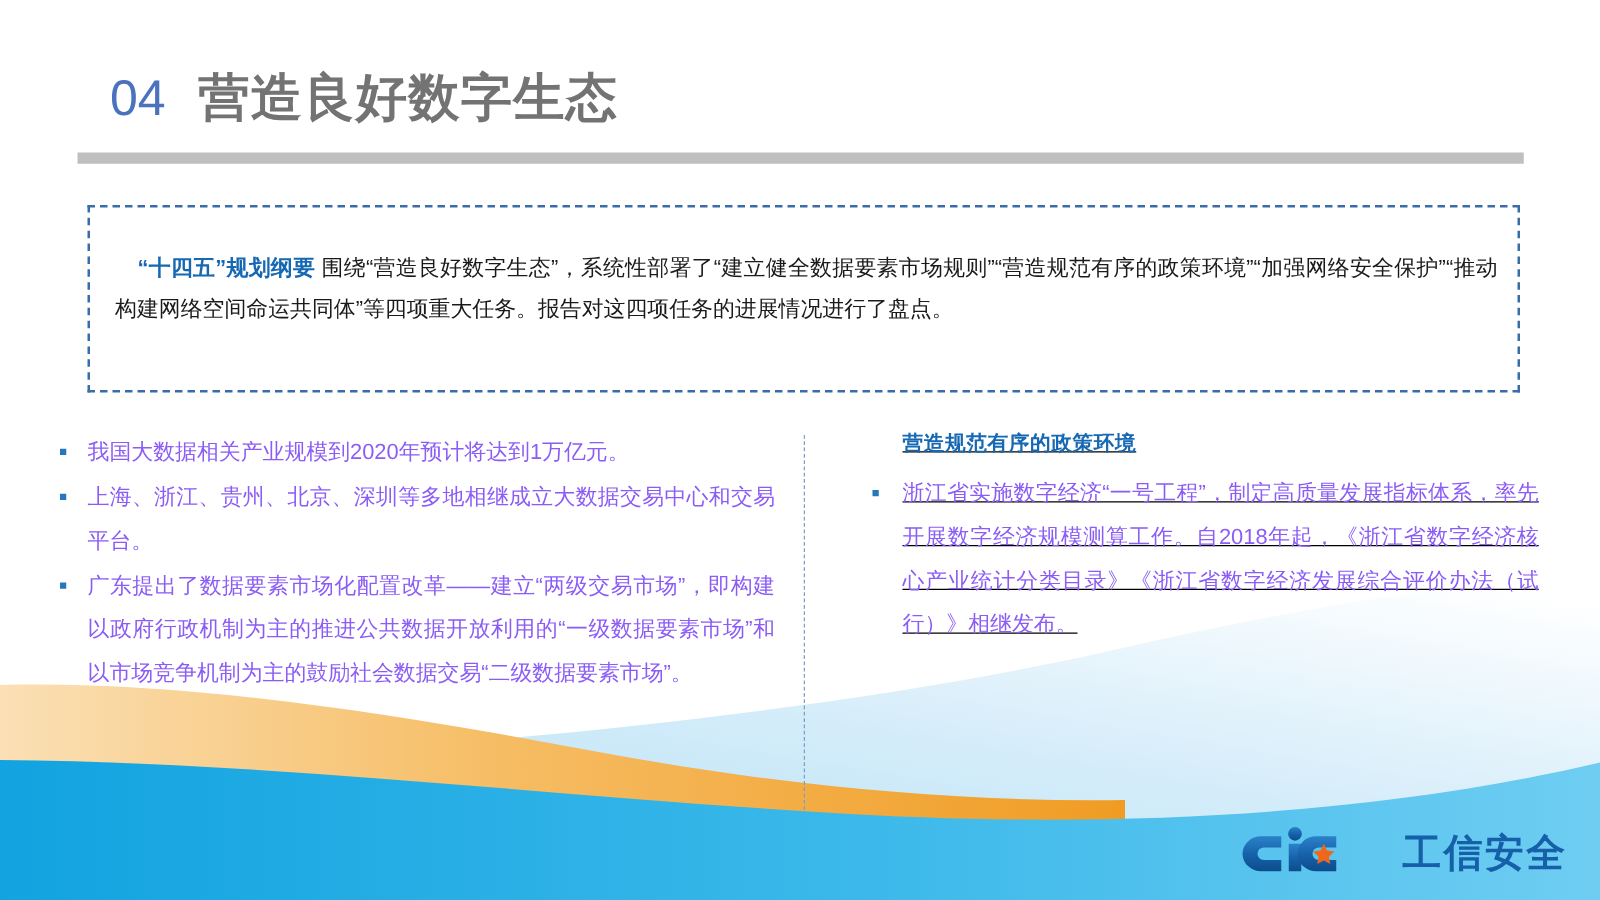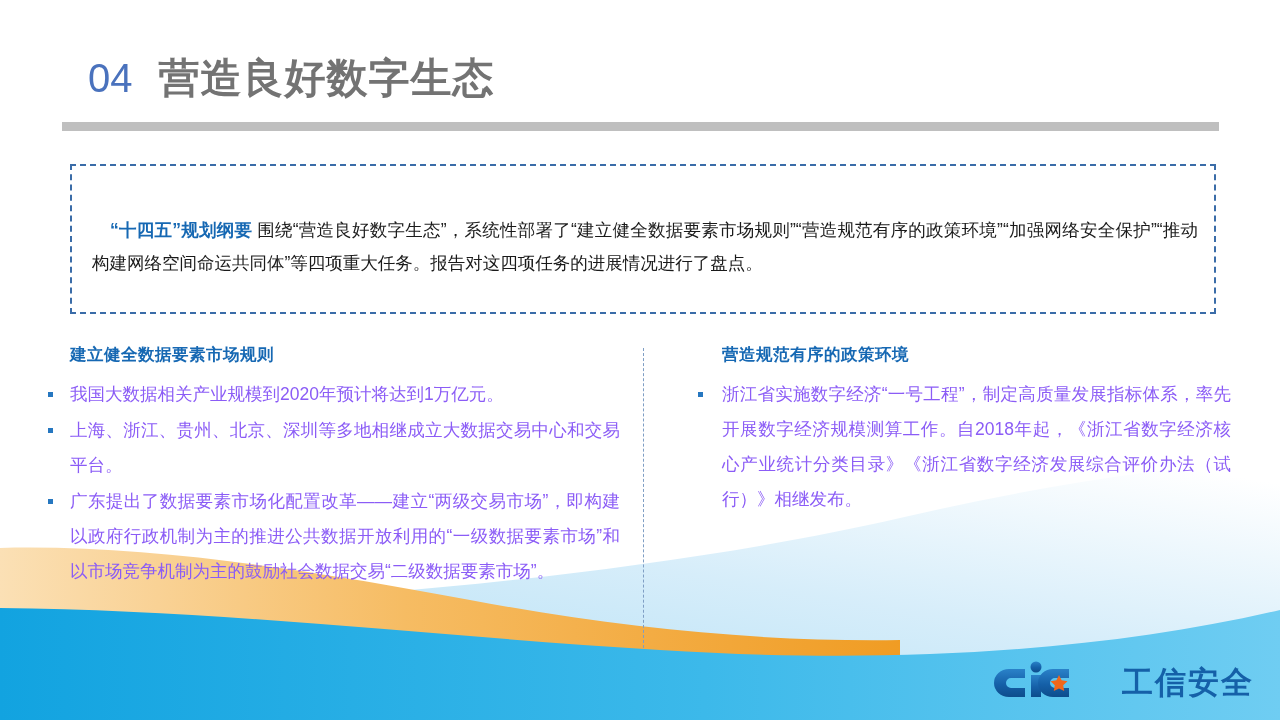--- a/index.html
+++ b/index.html
@@ -64,21 +64,21 @@
   .callout {
     position: absolute;
     left: 70px; top: 164px;
     width: 1146px; height: 150px;
     border: 2px dashed #3a6ca8;
     background: transparent;
     z-index: 3;
   }
   .callout-p {
     position: absolute;
-    left: 20px; top: 48px;
+    left: 20px; top: 32px;
     width: 1106px;
     font-size: 17.5px;
     line-height: 33px;
     color: #1a1a1a;
     text-align: justify;
     text-indent: 18px;
   }
   .callout-p .em {
     color: #1668b3;
     font-weight: bold;
@@ -95,21 +95,21 @@
     position: absolute;
     left: 643px; top: 4px;
     width: 0; height: 300px;
     border-left: 1.5px dashed #7f9ec4;
   }
   .col {
     position: absolute;
     top: 0;
   }
   .col-left  { left: 40px;  width: 580px; }
-  .col-right { left: 686px; width: 545px; }
+  .col-right { left: 686px; width: 545px; text-decoration: underline; }
 
   .col-head {
     font-size: 16.5px;
     font-weight: bold;
     color: #1668b3;
     margin-left: 30px;
     margin-bottom: 11px;
     letter-spacing: 0.5px;
   }
   .col-right .col-head { margin-left: 36px; }
@@ -191,21 +191,20 @@
 
   <div class="callout">
     <p class="callout-p"><span class="em">“十四五”规划纲要</span><span> 围绕“营造良好数字生态”，系统性部署了“建立健全数据要素市场规则”“营造规范有序的政策环境”“加强网络安全保护”“推动构建网络空间命运共同体”等四项重大任务。报告对这四项任务的进展情况进行了盘点。</span></p>
   </div>
 
   <div class="columns">
 
     <div class="divider"></div>
 
     <div class="col col-left">
-      <div class="col-head">建立健全数据要素市场规则</div>
       <ul class="bullets">
         <li>
           <span class="bullet-mark"></span>
           <span>我国大数据相关产业规模到2020年预计将达到1万亿元。</span>
         </li>
         <li>
           <span class="bullet-mark"></span>
           <span>上海、浙江、贵州、北京、深圳等多地相继成立大数据交易中心和交易平台。</span>
         </li>
         <li>

